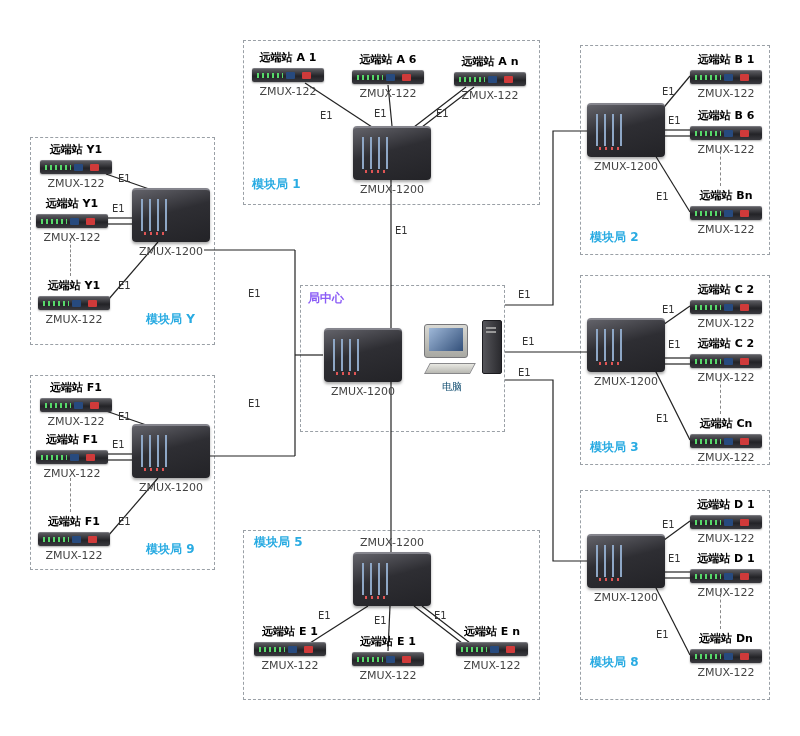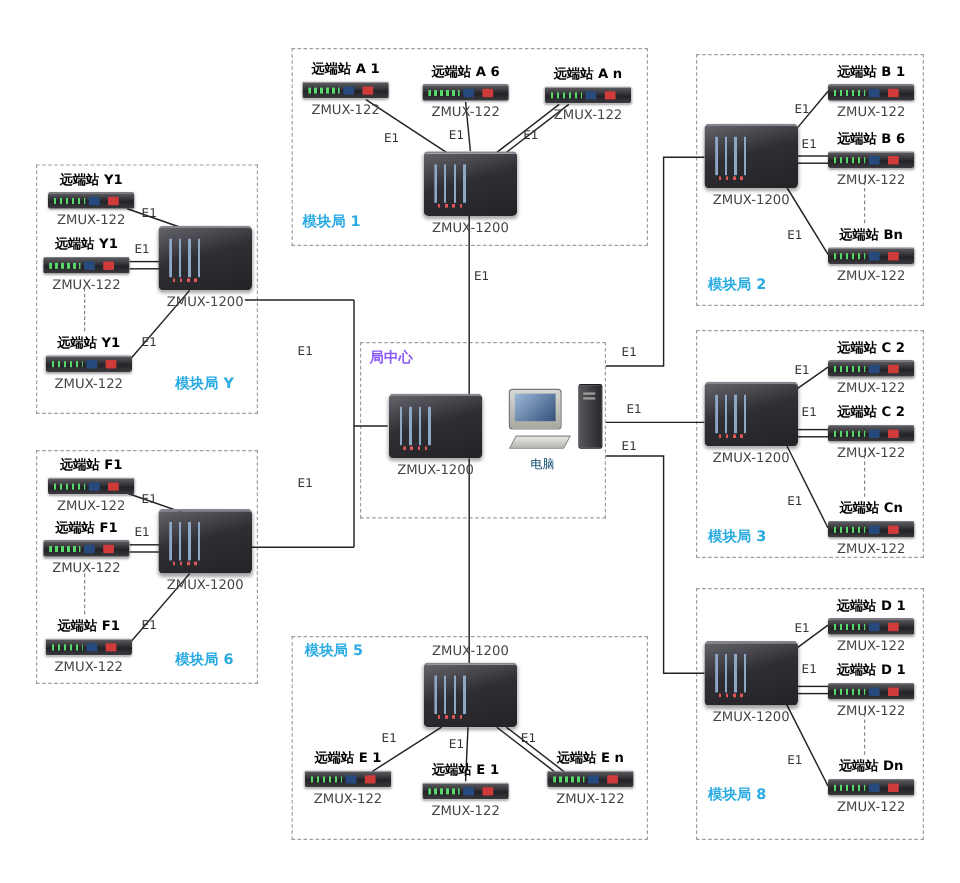--- a/index.html
+++ b/index.html
@@ -272,21 +272,21 @@
   </div>
   <div class="station" style="left:34px;top:514px">
     <div class="st-label">远端站 F1</div>
     <div class="dev122"></div>
     <div class="dev-label">ZMUX-122</div>
   </div>
   <div class="hub" style="left:131px;top:424px">
     <div class="dev1200"></div>
     <div class="dev-label">ZMUX-1200</div>
   </div>
-  <span class="mod-label" style="left:146px;top:541px">模块局 6</span>
+  <span class="mod-label" style="left:146px;top:541px">模块局 9</span>
 
   <span class="center-label" style="left:308px;top:290px">局中心</span>
   <div class="hub" style="left:323px;top:328px">
     <div class="dev1200"></div>
     <div class="dev-label">ZMUX-1200</div>
   </div>
   <div class="computer" style="left:424px;top:320px">
     <div class="monitor"></div>
     <div class="tower"></div>
     <div class="keyboard"></div>

